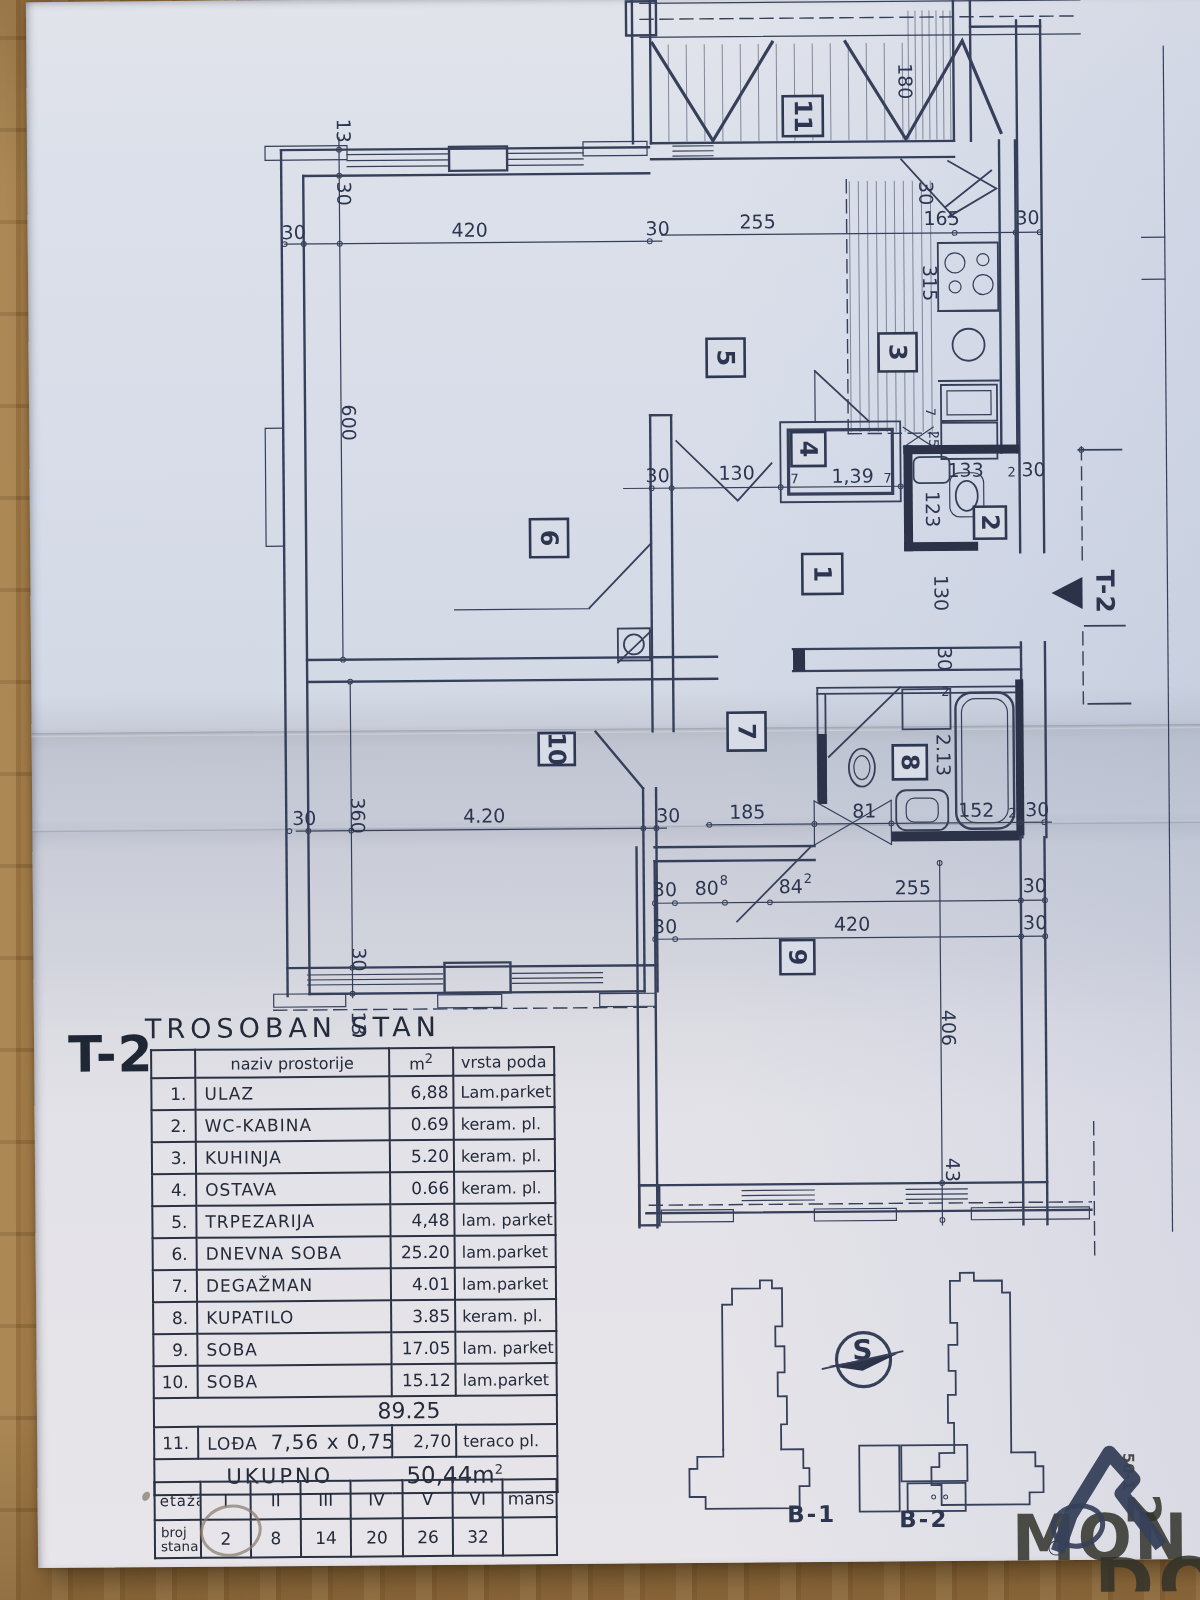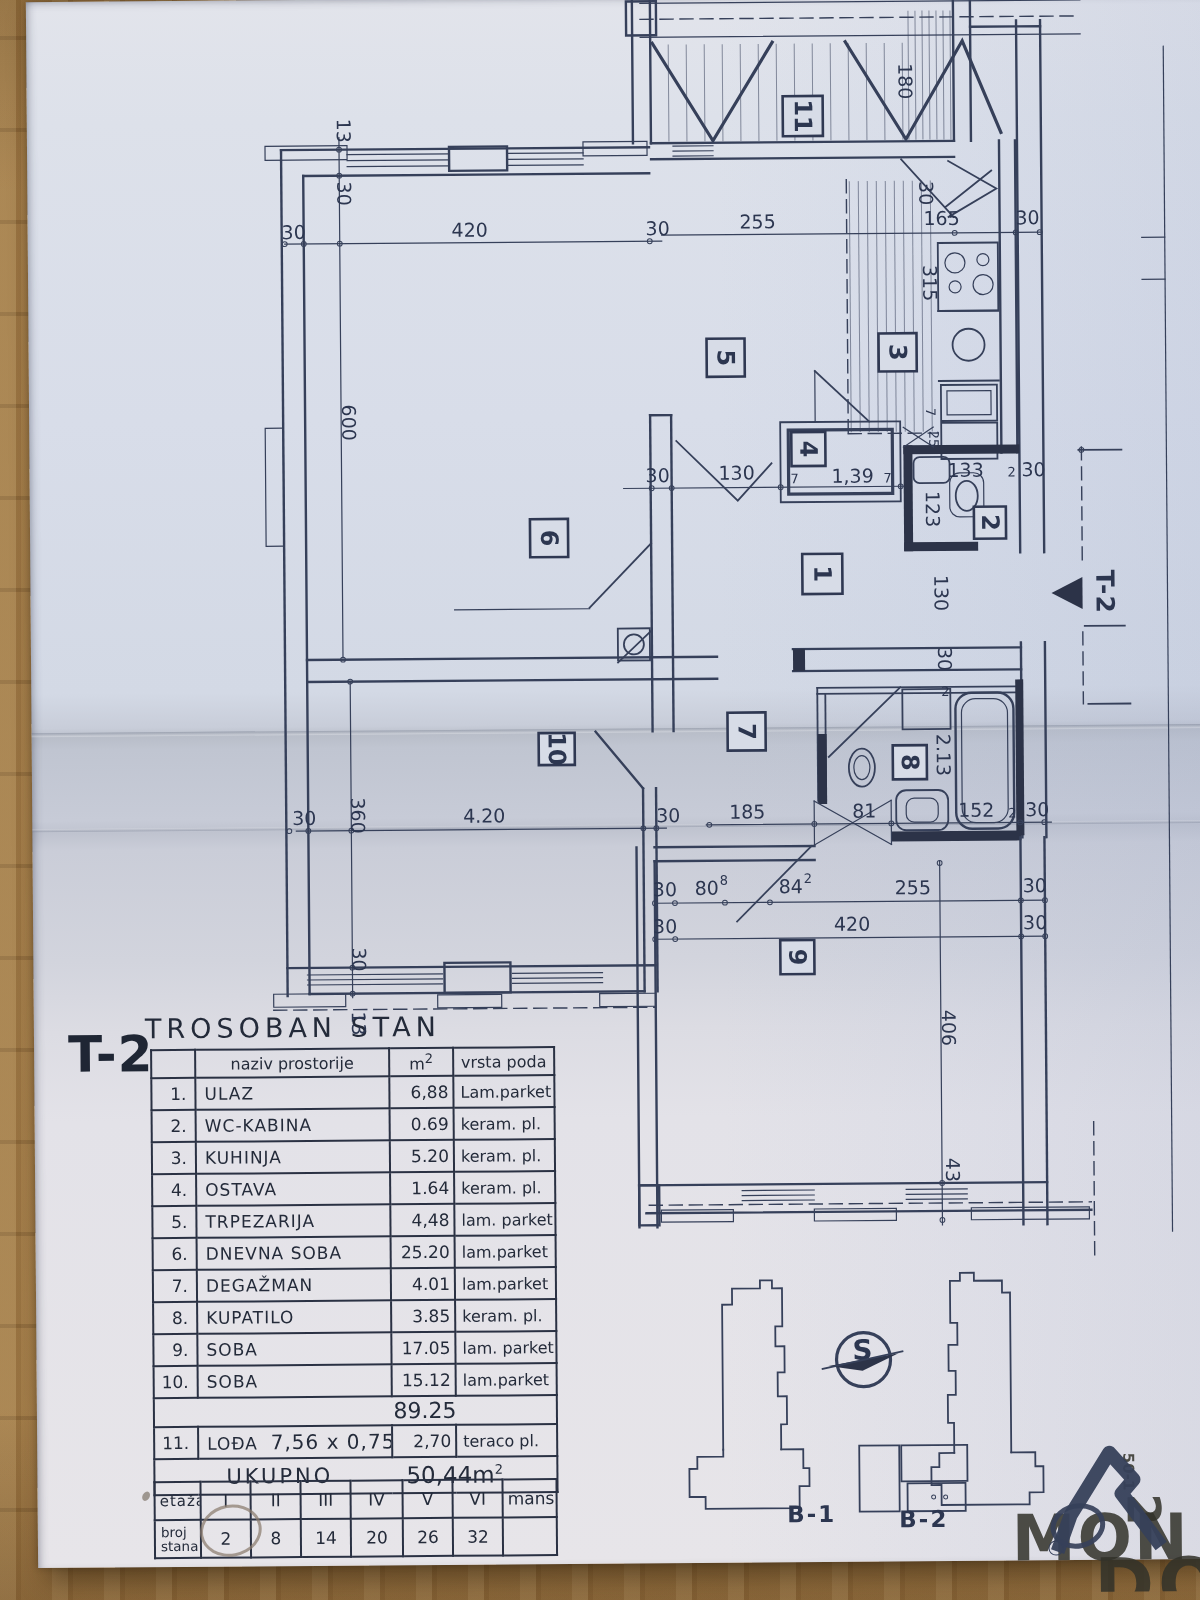--- a/index.html
+++ b/index.html
@@ -65,21 +65,21 @@
     table-layout:fixed;}
   table.grid td{border:2px solid #2a3143;padding:0 4px;overflow:hidden;white-space:nowrap;}
   .rooms-table{left:142px;top:1050px;width:403px;font-size:17px;}
   .rooms-table td{height:30px;}
   .rooms-table tr.hd td{height:26px;font-size:16px;text-align:center;}
   .rooms-table td.no{text-align:right;padding-right:8px;}
   .rooms-table td.nm{padding-left:8px;letter-spacing:1px;}
   .rooms-table td.ar{text-align:right;}
   .rooms-table td.fl{font-size:16px;padding-left:6px;}
   .rooms-table tr.sub td{height:27px;position:relative;}
-  .rooms-table .sub-val{position:absolute;left:270px;top:1px;transform:translateX(-50%);
+  .rooms-table .sub-val{position:absolute;left:254px;top:1px;transform:translateX(-50%);
     font-size:22px;}
   .rooms-table tr.tot td{height:34px;}
   .rooms-table td.tot-l{font-size:21px;letter-spacing:3px;padding-left:28px;font-weight:500;}
   .rooms-table td.tot-v{font-size:23px;padding-left:14px;}
   .rooms-table td.nbl{border-left:none;}  .rooms-table td.nbr{border-right:none;}
   .rooms-table sup{font-size:13px;}
 
   .floors-table{left:142px;top:1482px;width:402px;font-size:17px;}
   .floors-table td{height:36px;text-align:center;}
   .floors-table td.lab{font-size:15px;letter-spacing:1px;}
@@ -132,21 +132,21 @@
           </tr>
       <tr>
             <td class="no">3.</td>
             <td class="nm">KUHINJA</td>
             <td class="ar">5.20</td>
             <td class="fl">keram. pl.</td>
           </tr>
       <tr>
             <td class="no">4.</td>
             <td class="nm">OSTAVA</td>
-            <td class="ar">1.64</td>
+            <td class="ar">0.66</td>
             <td class="fl">keram. pl.</td>
           </tr>
       <tr>
             <td class="no">5.</td>
             <td class="nm">TRPEZARIJA</td>
             <td class="ar">4,48</td>
             <td class="fl">lam. parket</td>
           </tr>
       <tr>
             <td class="no">6.</td>

